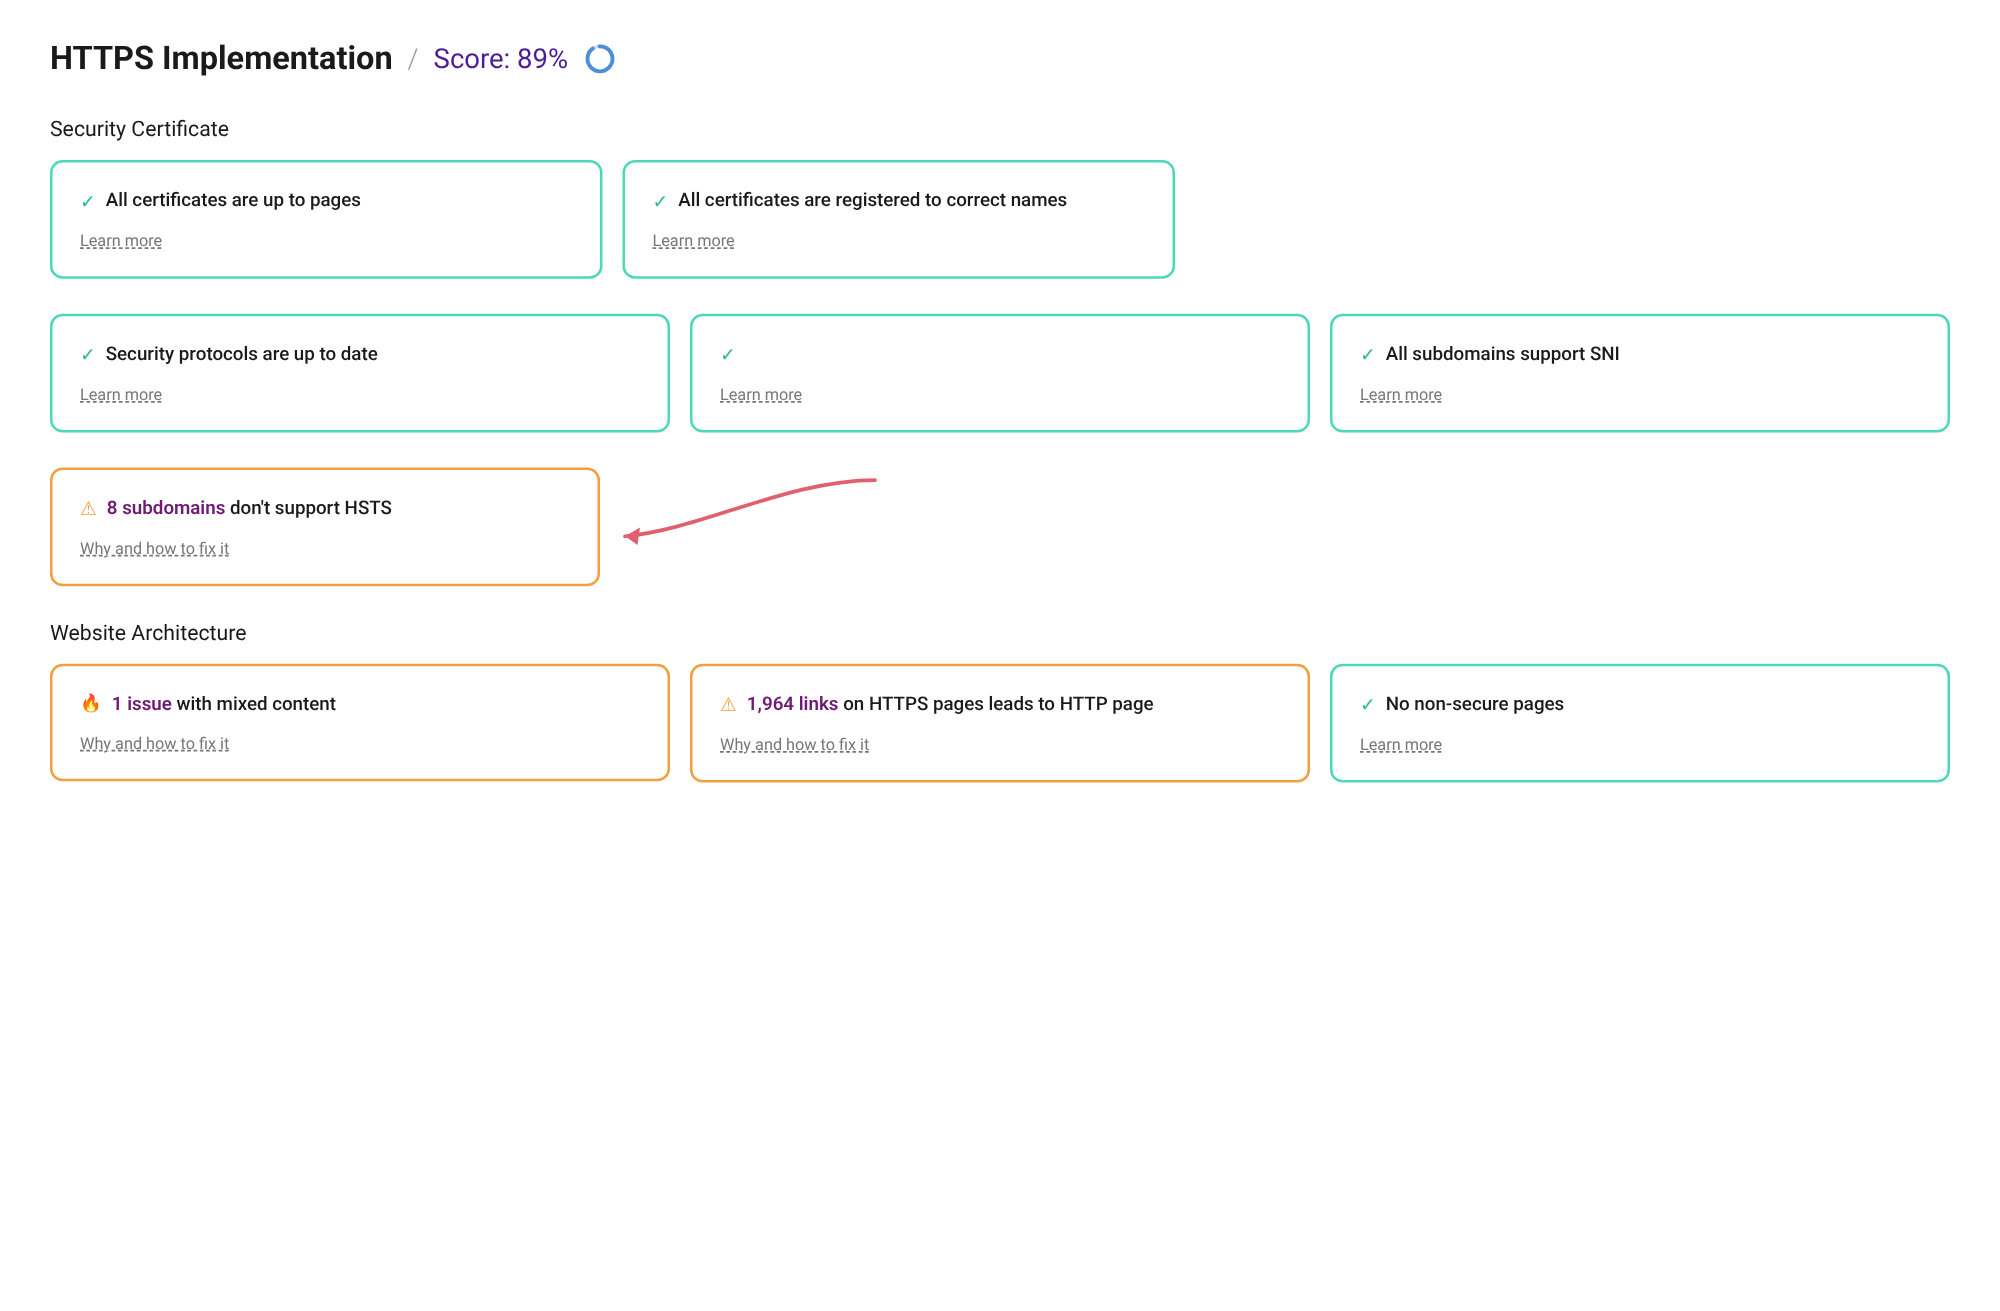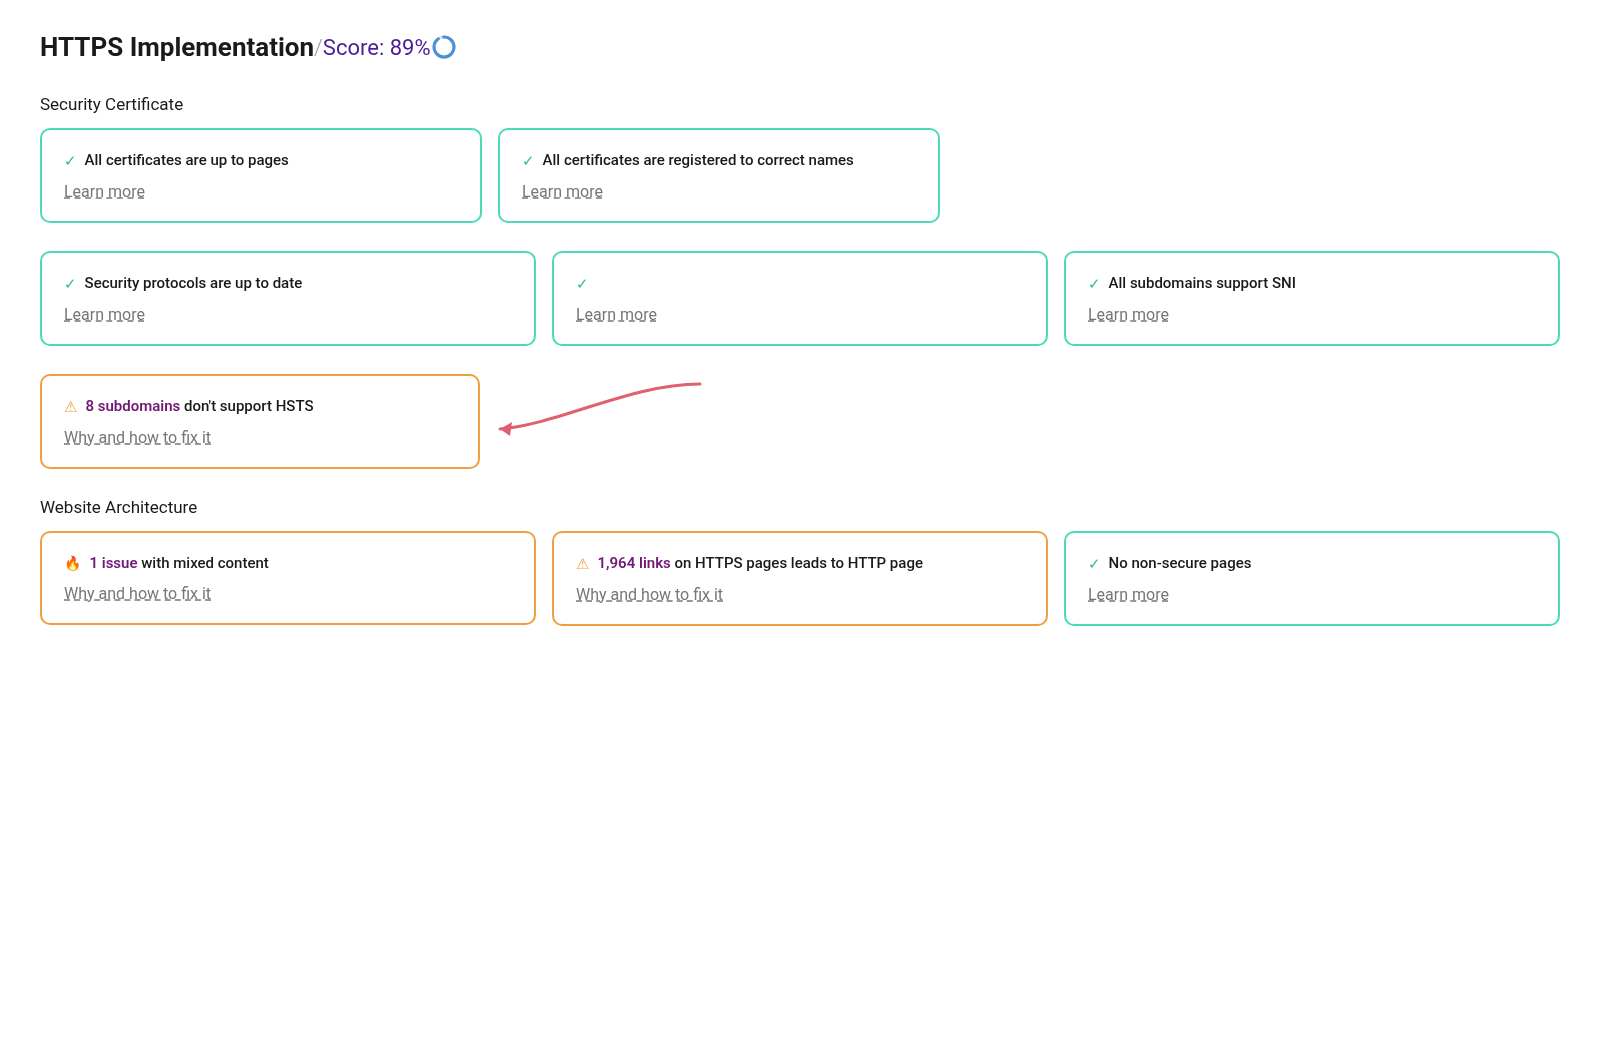--- a/index.html
+++ b/index.html
@@ -7,21 +7,21 @@
       font-family: -apple-system, BlinkMacSystemFont, 'Segoe UI', Roboto, sans-serif;
       background: #fff;
       color: #333;
       padding: 32px 40px;
       max-width: 1600px;
     }
 
     .page-header {
       display: flex;
       align-items: center;
-      gap: 0;
+      gap: 12px;
       margin-bottom: 32px;
     }
 
     .page-title {
       font-size: 26px;
       font-weight: 700;
       color: #1a1a1a;
     }
 
     .score-separator {
@@ -104,21 +104,21 @@
       line-height: 1.4;
     }
 
     .card-icon {
       flex-shrink: 0;
       margin-top: 1px;
       font-size: 15px;
     }
 
     .card-link {
-      font-size: 16px;
+      font-size: 13px;
       color: #777;
       text-decoration: underline;
       text-decoration-style: dashed;
       cursor: pointer;
     }
 
     .check-icon {
       color: #2bba98;
     }
 

